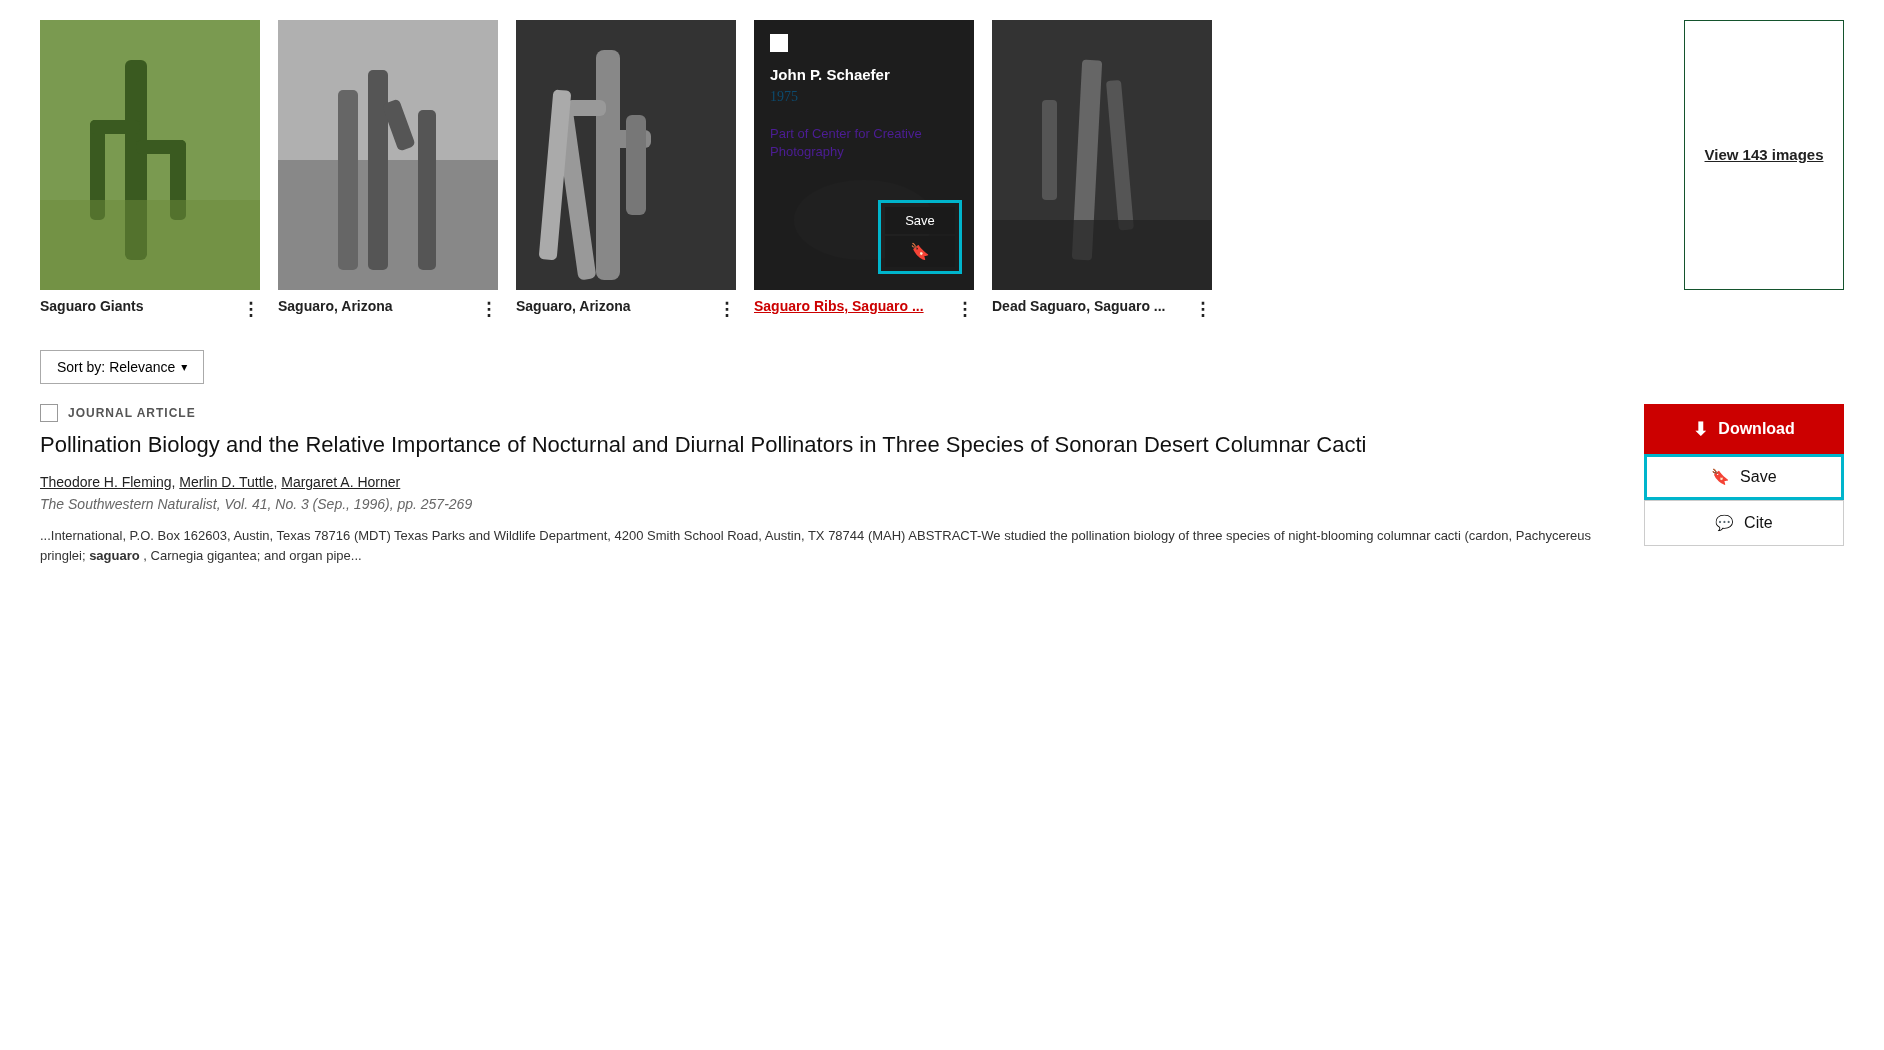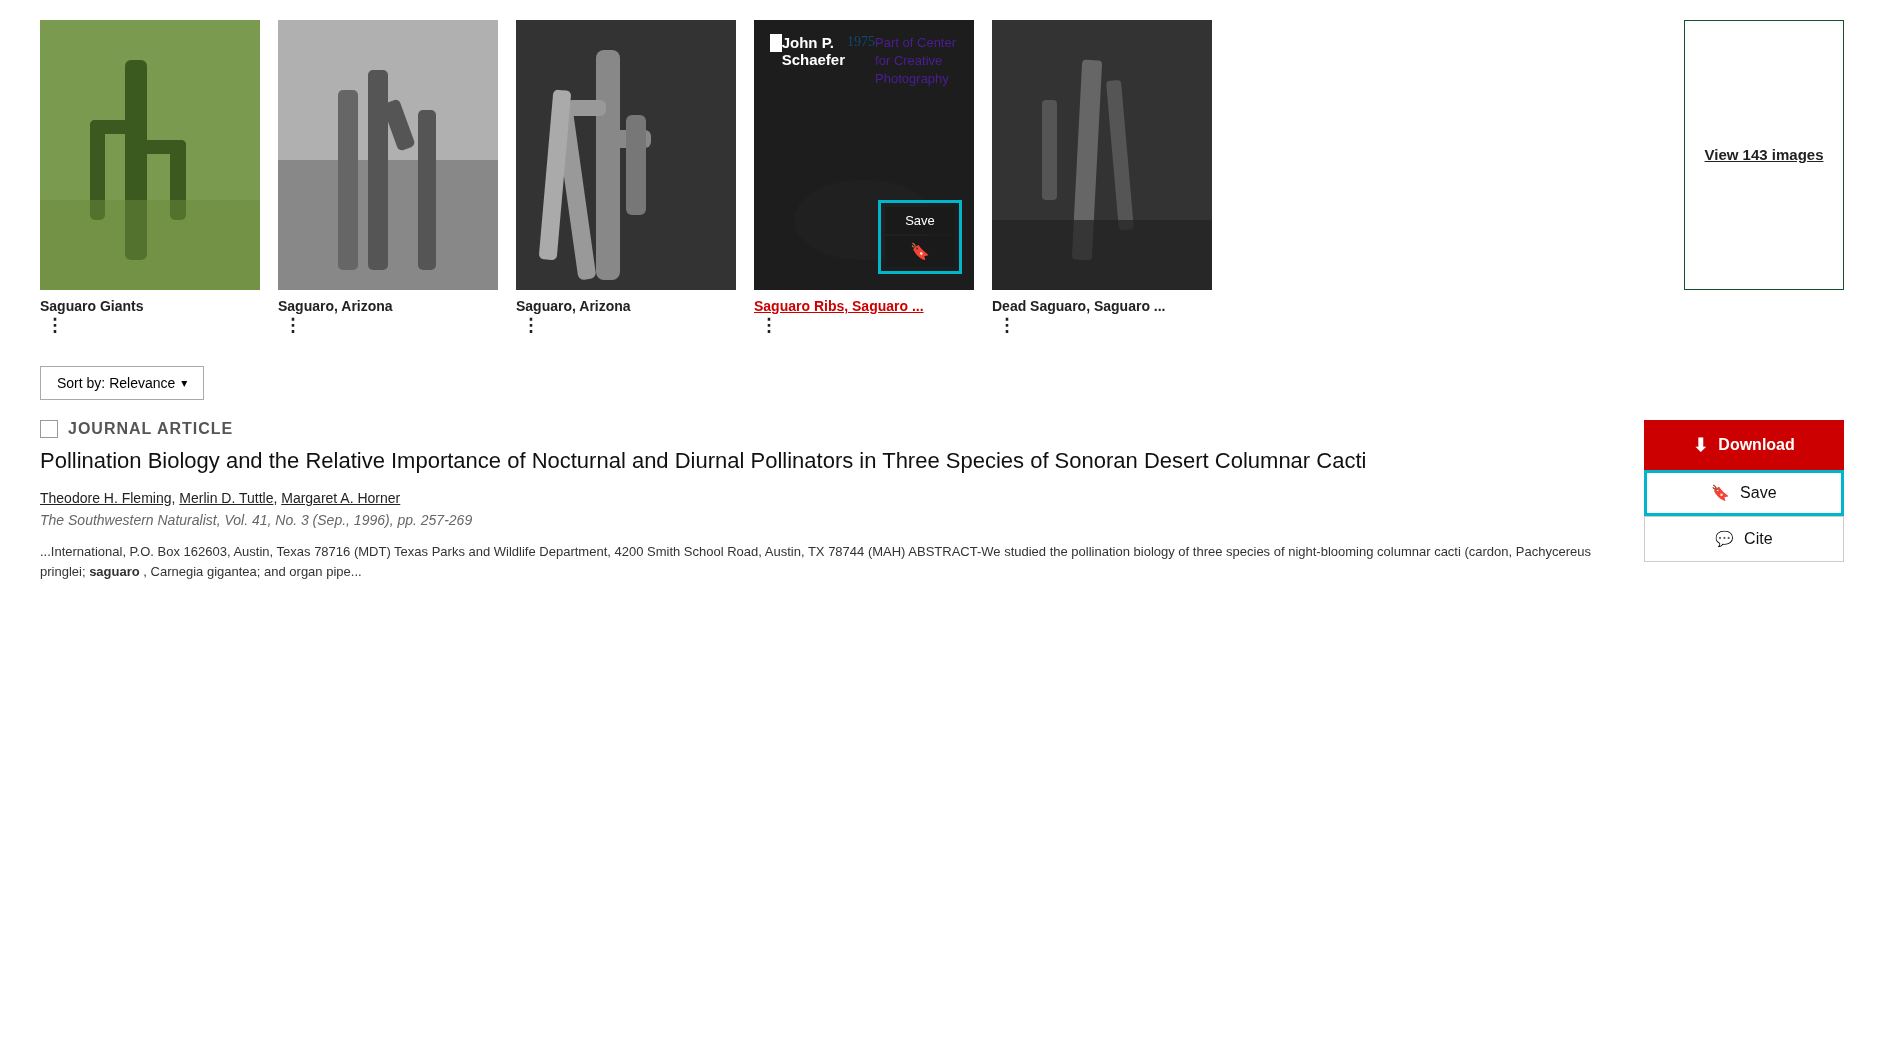--- a/index.html
+++ b/index.html
@@ -9,31 +9,31 @@
 
     
     .image-grid { display: flex; gap: 18px; align-items: flex-start; margin-bottom: 30px; }
 
     .image-card { display: flex; flex-direction: column; width: 220px; flex-shrink: 0; }
 
     .thumb-placeholder { width: 100%; height: 270px; background: #555; }
 
     
     .image-card-hover { position: relative; }
-    .hover-overlay { position: absolute; top: 0; left: 0; right: 0; bottom: 0; background: rgba(30,30,30,0.85); display: flex; flex-direction: row; justify-content: flex-start; padding: 14px 16px; }
+    .hover-overlay { position: absolute; top: 0; left: 0; right: 0; bottom: 0; background: rgba(30,30,30,0.85); display: flex; flex-direction: column; justify-content: flex-start; padding: 14px 16px; }
     .hover-checkbox { width: 18px; height: 18px; background: #fff; border: 2px solid #fff; margin-bottom: 14px; }
     .hover-author { color: #fff; font-size: 15px; font-weight: bold; margin-bottom: 6px; font-family: Arial, sans-serif; }
     .hover-year { color: #0c4a6e; font-size: 14px; margin-bottom: 20px; font-family: Liberation Serif, serif; }
     .hover-part { color: #4c1d95; font-size: 13px; line-height: 1.4; font-family: Arial, sans-serif; }
 
     .save-box { position: absolute; bottom: 16px; right: 12px; border: 3px solid #00b5cc; padding: 4px; }
     .save-btn { background: #1a1a1a; color: #fff; font-size: 13px; font-family: Arial, sans-serif; padding: 6px 14px; cursor: pointer; display: block; width: 70px; text-align: center; border: none; }
     .bookmark-btn { background: #1a1a1a; color: #fff; font-size: 16px; padding: 6px 14px; cursor: pointer; display: block; width: 70px; text-align: center; border: none; margin-top: 2px; }
 
-    .image-title { font-family: Arial, sans-serif; font-size: 14px; font-weight: bold; margin-top: 8px; display: flex; justify-content: space-between; align-items: flex-start; flex-direction: column; }
+    .image-title { font-family: Arial, sans-serif; font-size: 14px; font-weight: bold; margin-top: 8px; display: flex; justify-content: space-between; align-items: flex-start; }
     .image-title a { color: #c00; text-decoration: underline; font-family: Arial, sans-serif; font-size: 14px; font-weight: bold; }
     .dots-menu { font-size: 18px; cursor: pointer; flex-shrink: 0; margin-left: 6px; color: #222; }
 
     
     .view-all-card { width: 160px; border: 1px solid #14532d; display: flex; align-items: center; justify-content: center; height: 270px; cursor: pointer; }
     .view-all-text { font-family: Arial, sans-serif; font-size: 15px; font-weight: bold; text-align: center; text-decoration: underline; line-height: 1.5; }
 
     
     .cactus1 { background: linear-gradient(135deg, #6b8a3a 0%, #8a9a5b 30%, #5a7a30 60%, #7a9a50 100%); }
     
@@ -48,21 +48,21 @@
     
     .sort-section { margin-bottom: 20px; }
     .sort-btn { font-family: Arial, sans-serif; font-size: 14px; padding: 8px 16px; border: 1px solid #aaa; background: #fff; cursor: pointer; display: inline-flex; align-items: center; gap: 6px; }
     .sort-chevron { font-size: 12px; }
 
     
     .article-section { display: flex; gap: 40px; align-items: flex-start; }
     .article-main { flex: 1; }
     .article-actions { display: flex; flex-direction: column; gap: 0; min-width: 200px; margin-top: 0; }
 
-    .article-type { font-family: Arial, sans-serif; font-size: 16px; font-weight: bold; color: #555; text-transform: uppercase; letter-spacing: 1px; margin-bottom: 8px; display: flex; align-items: center; gap: 10px; }
+    .article-type { font-family: Arial, sans-serif; font-size: 12px; font-weight: bold; color: #555; text-transform: uppercase; letter-spacing: 1px; margin-bottom: 8px; display: flex; align-items: center; gap: 10px; }
     .article-checkbox { width: 18px; height: 18px; border: 1px solid #999; display: inline-block; flex-shrink: 0; cursor: pointer; }
 
     .article-title { font-family: Arial, sans-serif; font-size: 22px; font-weight: normal; color: #111; margin-bottom: 14px; line-height: 1.35; }
 
     .article-authors { font-family: Arial, sans-serif; font-size: 14px; margin-bottom: 6px; }
     .article-authors a { color: #222; }
 
     .article-journal { font-family: Arial, sans-serif; font-size: 14px; color: #666; font-style: italic; margin-bottom: 14px; }
 
     .article-abstract { font-family: Arial, sans-serif; font-size: 13px; color: #333; line-height: 1.6; }

